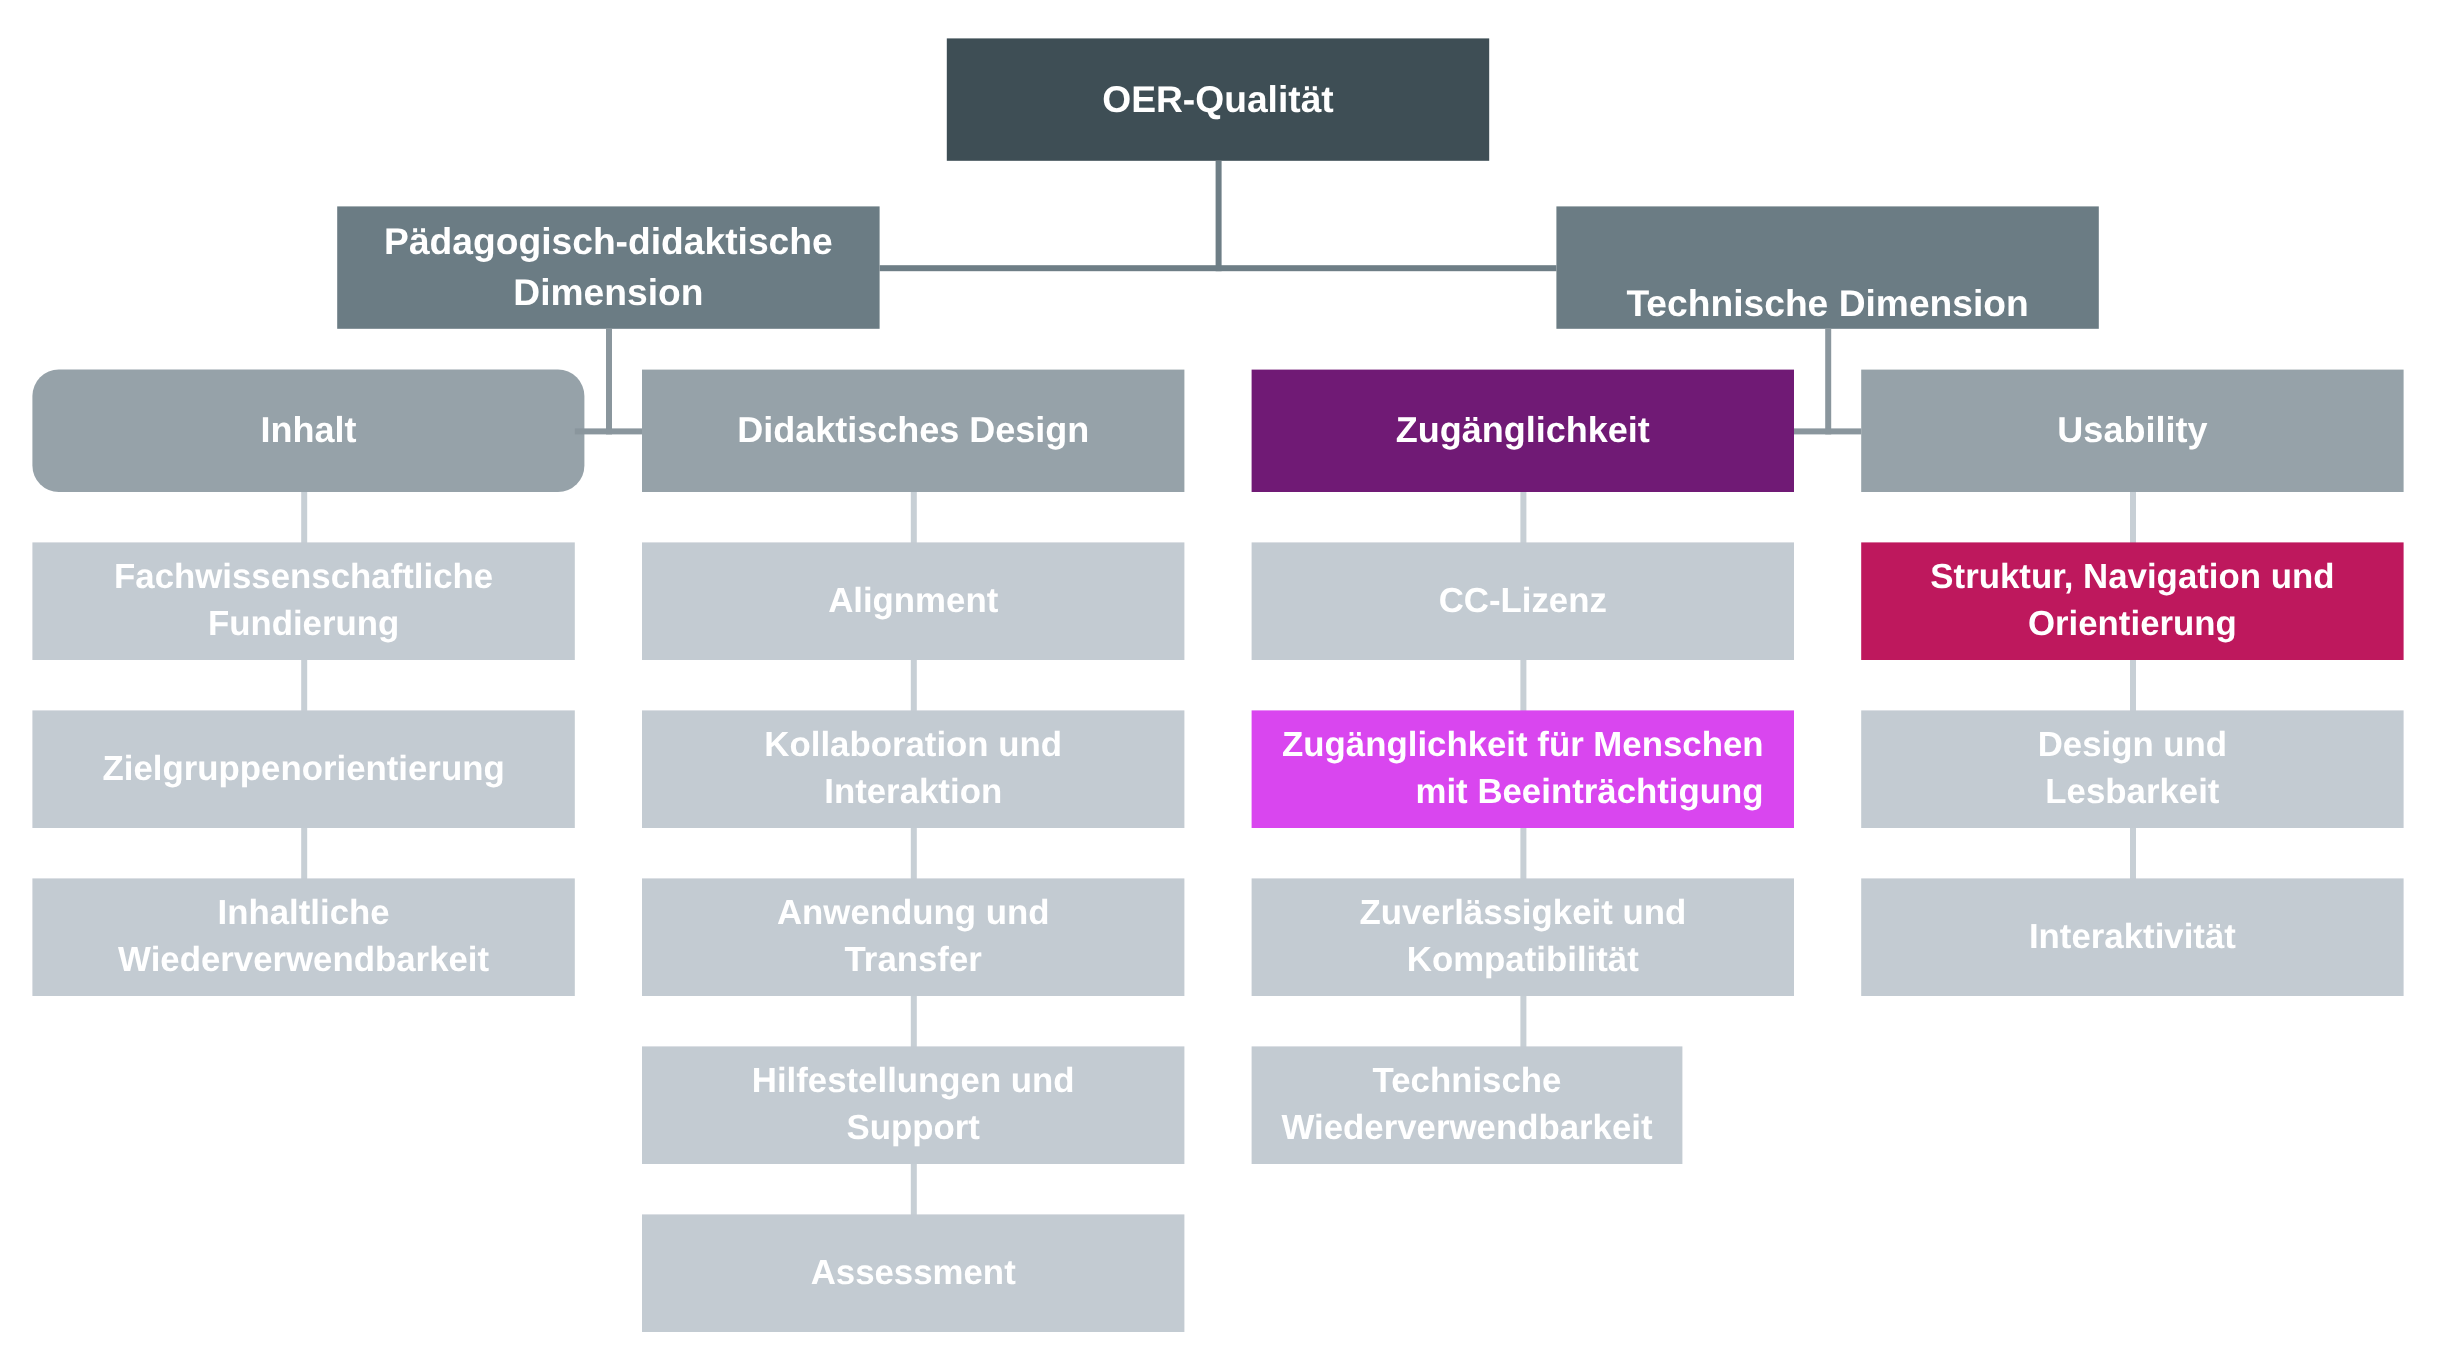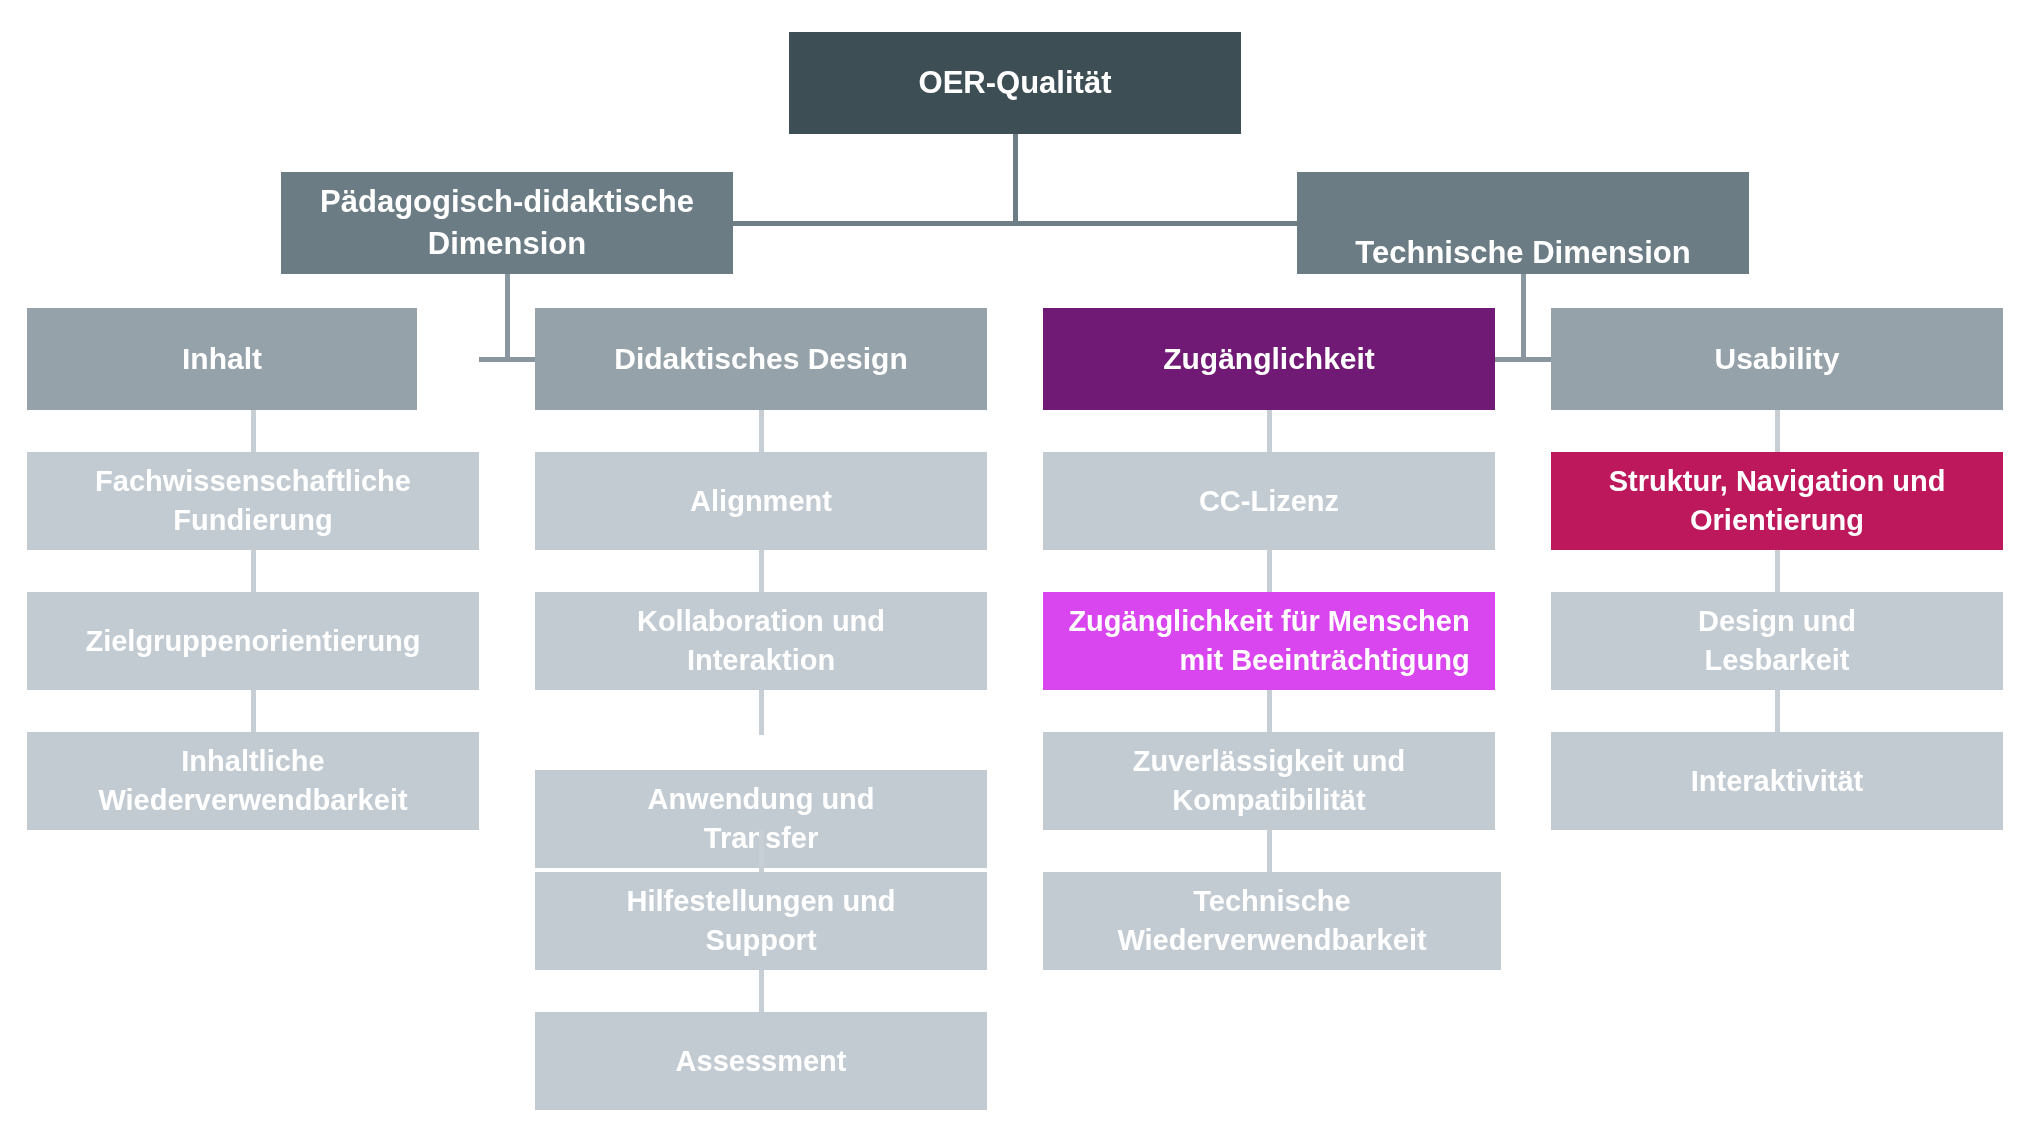--- a/index.html
+++ b/index.html
@@ -26,21 +26,21 @@
   .root { font-size: 31px; }
   .dim  { font-size: 31px; }
   .cat  { font-size: 30px; }
   .item { font-size: 29px; }
   .line { position: absolute; }
 </style>
 </head>
 <body>
 
 <div id="canvas">
-    <div class="node cat" style="left: 27px; top: 308px; width: 390px; height: 102px; background: rgb(150, 162, 169);">
+    <div class="node cat" style="left: 27px; top: 308px; width: 460px; height: 102px; background: rgb(150, 162, 169); border-radius: 22px;">
       <span>Inhalt</span>
     </div>
     <div class="line" style="left: 250.5px; top: 410px; width: 5px; height: 44.5px; background: rgb(199, 207, 213);"></div>
     <div class="node item" style="left: 27px; top: 452px; width: 452px; height: 98px; background: rgb(195, 203, 210);">
       <span>Fachwissenschaftliche
 Fundierung</span>
     </div>
     <div class="line" style="left: 250.5px; top: 550px; width: 5px; height: 44.5px; background: rgb(199, 207, 213);"></div>
     <div class="node item" style="left: 27px; top: 592px; width: 452px; height: 98px; background: rgb(195, 203, 210);">
       <span>Zielgruppenorientierung</span>
@@ -56,21 +56,21 @@
     <div class="line" style="left: 758.5px; top: 410px; width: 5px; height: 44.5px; background: rgb(199, 207, 213);"></div>
     <div class="node item" style="left: 535px; top: 452px; width: 452px; height: 98px; background: rgb(195, 203, 210);">
       <span>Alignment</span>
     </div>
     <div class="line" style="left: 758.5px; top: 550px; width: 5px; height: 44.5px; background: rgb(199, 207, 213);"></div>
     <div class="node item" style="left: 535px; top: 592px; width: 452px; height: 98px; background: rgb(195, 203, 210);">
       <span>Kollaboration und
 Interaktion</span>
     </div>
     <div class="line" style="left: 758.5px; top: 690px; width: 5px; height: 44.5px; background: rgb(199, 207, 213);"></div>
-    <div class="node item" style="left: 535px; top: 732px; width: 452px; height: 98px; background: rgb(195, 203, 210); margin-top: 38px;">
+    <div class="node item" style="left: 535px; top: 732px; width: 452px; height: 98px; background: rgb(195, 203, 210);">
       <span>Anwendung und
 Transfer</span>
     </div>
     <div class="line" style="left: 758.5px; top: 830px; width: 5px; height: 44.5px; background: rgb(199, 207, 213);"></div>
     <div class="node item" style="left: 535px; top: 872px; width: 452px; height: 98px; background: rgb(195, 203, 210);">
       <span>Hilfestellungen und
 Support</span>
     </div>
     <div class="line" style="left: 758.5px; top: 970px; width: 5px; height: 44.5px; background: rgb(199, 207, 213);"></div>
     <div class="node item" style="left: 535px; top: 1012px; width: 452px; height: 98px; background: rgb(195, 203, 210);">
@@ -87,21 +87,21 @@
     <div class="node item" style="left: 1043px; top: 592px; width: 452px; height: 98px; background: #d946ef; text-align: right;">
       <span>Zugänglichkeit für Menschen
 mit Beeinträchtigung</span>
     </div>
     <div class="line" style="left: 1266.5px; top: 690px; width: 5px; height: 44.5px; background: rgb(199, 207, 213);"></div>
     <div class="node item" style="left: 1043px; top: 732px; width: 452px; height: 98px; background: rgb(195, 203, 210);">
       <span>Zuverlässigkeit und
 Kompatibilität</span>
     </div>
     <div class="line" style="left: 1266.5px; top: 830px; width: 5px; height: 44.5px; background: rgb(199, 207, 213);"></div>
-    <div class="node item" style="left: 1043px; top: 872px; width: 458px; height: 98px; background: rgb(195, 203, 210);">
+    <div class="node item" style="left: 1043px; top: 872px; width: 359px; height: 98px; background: rgb(195, 203, 210);">
       <span>Technische
 Wiederverwendbarkeit</span>
     </div>
     <div class="node cat" style="left: 1551px; top: 308px; width: 452px; height: 102px; background: rgb(150, 162, 169);">
       <span>Usability</span>
     </div>
     <div class="line" style="left: 1774.5px; top: 410px; width: 5px; height: 44.5px; background: rgb(199, 207, 213);"></div>
     <div class="node item" style="left: 1551px; top: 452px; width: 452px; height: 98px; background: #be185d;">
       <span>Struktur, Navigation und
 Orientierung</span>

